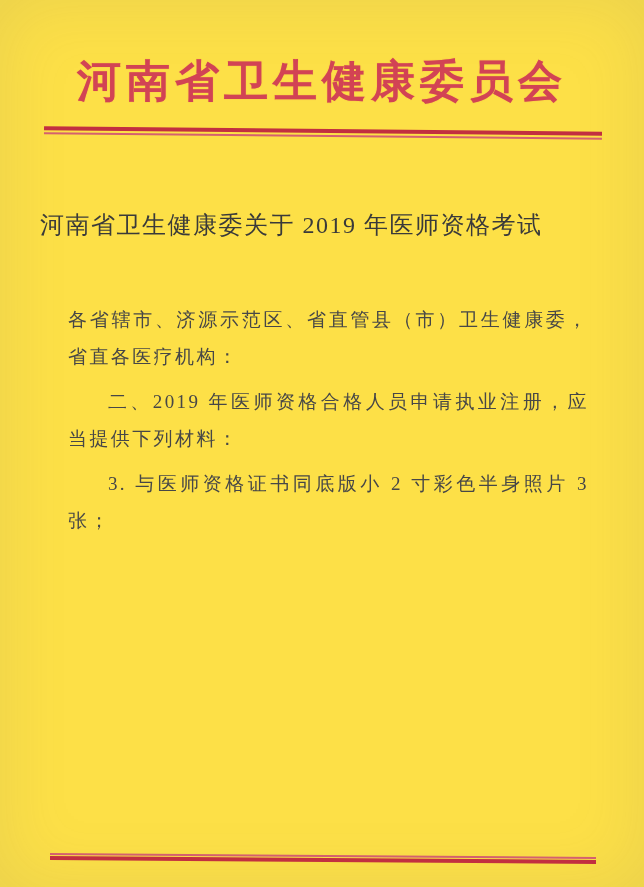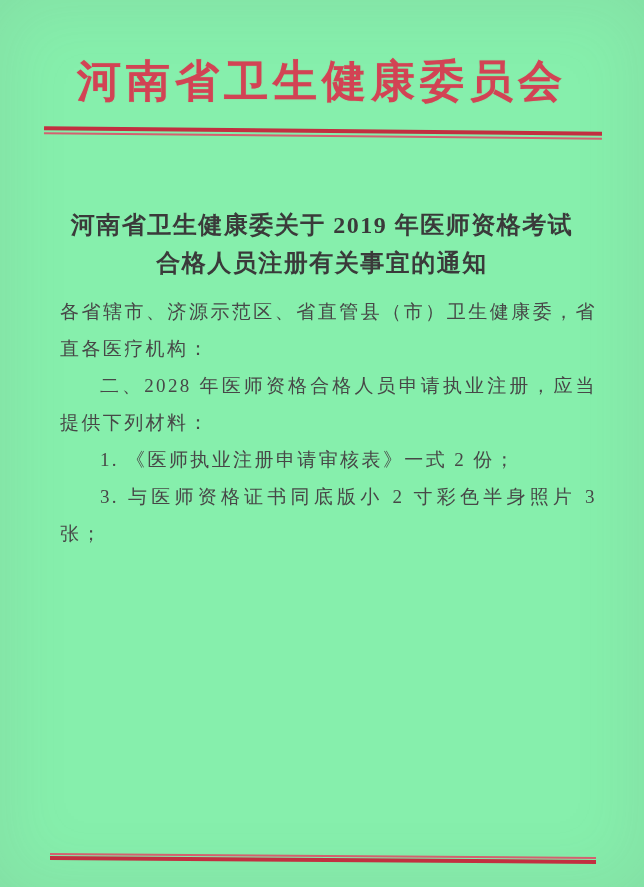--- a/index.html
+++ b/index.html
@@ -5,21 +5,21 @@
   html, body {
     margin: 0;
     padding: 0;
     background: #e9e9e9;
   }
   .page {
     position: relative;
     width: 644px;
     height: 887px;
     margin: 0 auto;
-    background: #86efac;
+    background: #fde047;
     overflow: hidden;
     font-family: "Liberation Serif", "DejaVu Serif", serif;
     box-shadow: inset 0 0 70px rgba(110,110,110,0.14);
   }
   
   .org-name {
     position: absolute;
     top: 52px;
     left: 0;
     width: 100%;
@@ -41,41 +41,41 @@
   }
   .rule-top .thick { height: 4px; background: #c22f40; }
   .rule-top .thin  { height: 2px; background: #d4606f; margin-top: 2px; }
 
   
   .doc-title {
     position: absolute;
     top: 206px;
     left: 40px;
     right: 40px;
-    text-align: center;
+    text-align: left;
     font-size: 24px;
-    font-weight: 700;
+    font-weight: 400;
     color: #3a3a3a;
     line-height: 38px;
     letter-spacing: 1.5px;
   }
 
   
   .doc-body {
     position: absolute;
     top: 293px;
     left: 60px;
     width: 537px;
     font-size: 19px;
     color: #474747;
     line-height: 37px;
     letter-spacing: 2.4px;
     text-align: justify;
   }
-  .doc-body p { margin: 0; }
+  .doc-body p { margin: 8px; }
   .indent { text-indent: 2.1em; }
 
   
   .rule-bottom {
     position: absolute;
     top: 855px;
     left: 50px;
     width: 546px;
     transform: rotate(0.4deg);
   }
@@ -89,27 +89,25 @@
 
   <div class="org-name">河南省卫生健康委员会</div>
 
   <div class="rule-top">
     <div class="thick"></div>
     <div class="thin"></div>
   </div>
 
   <div class="doc-title">
     <div>河南省卫生健康委关于 2019 年医师资格考试</div>
-    <div>合格人员注册有关事宜的通知</div>
   </div>
 
   <div class="doc-body">
     <p>各省辖市、济源示范区、省直管县（市）卫生健康委，省直各医疗机构：</p>
-    <p class="indent">二、2028 年医师资格合格人员申请执业注册，应当提供下列材料：</p>
-    <p class="indent">1. 《医师执业注册申请审核表》一式 2 份；</p>
+    <p class="indent">二、2019 年医师资格合格人员申请执业注册，应当提供下列材料：</p>
     <p class="indent">3. 与医师资格证书同底版小 2 寸彩色半身照片 3 张；</p>
   </div>
 
   <div class="rule-bottom">
     <div class="thin"></div>
     <div class="thick"></div>
   </div>
 
 </div>
 

